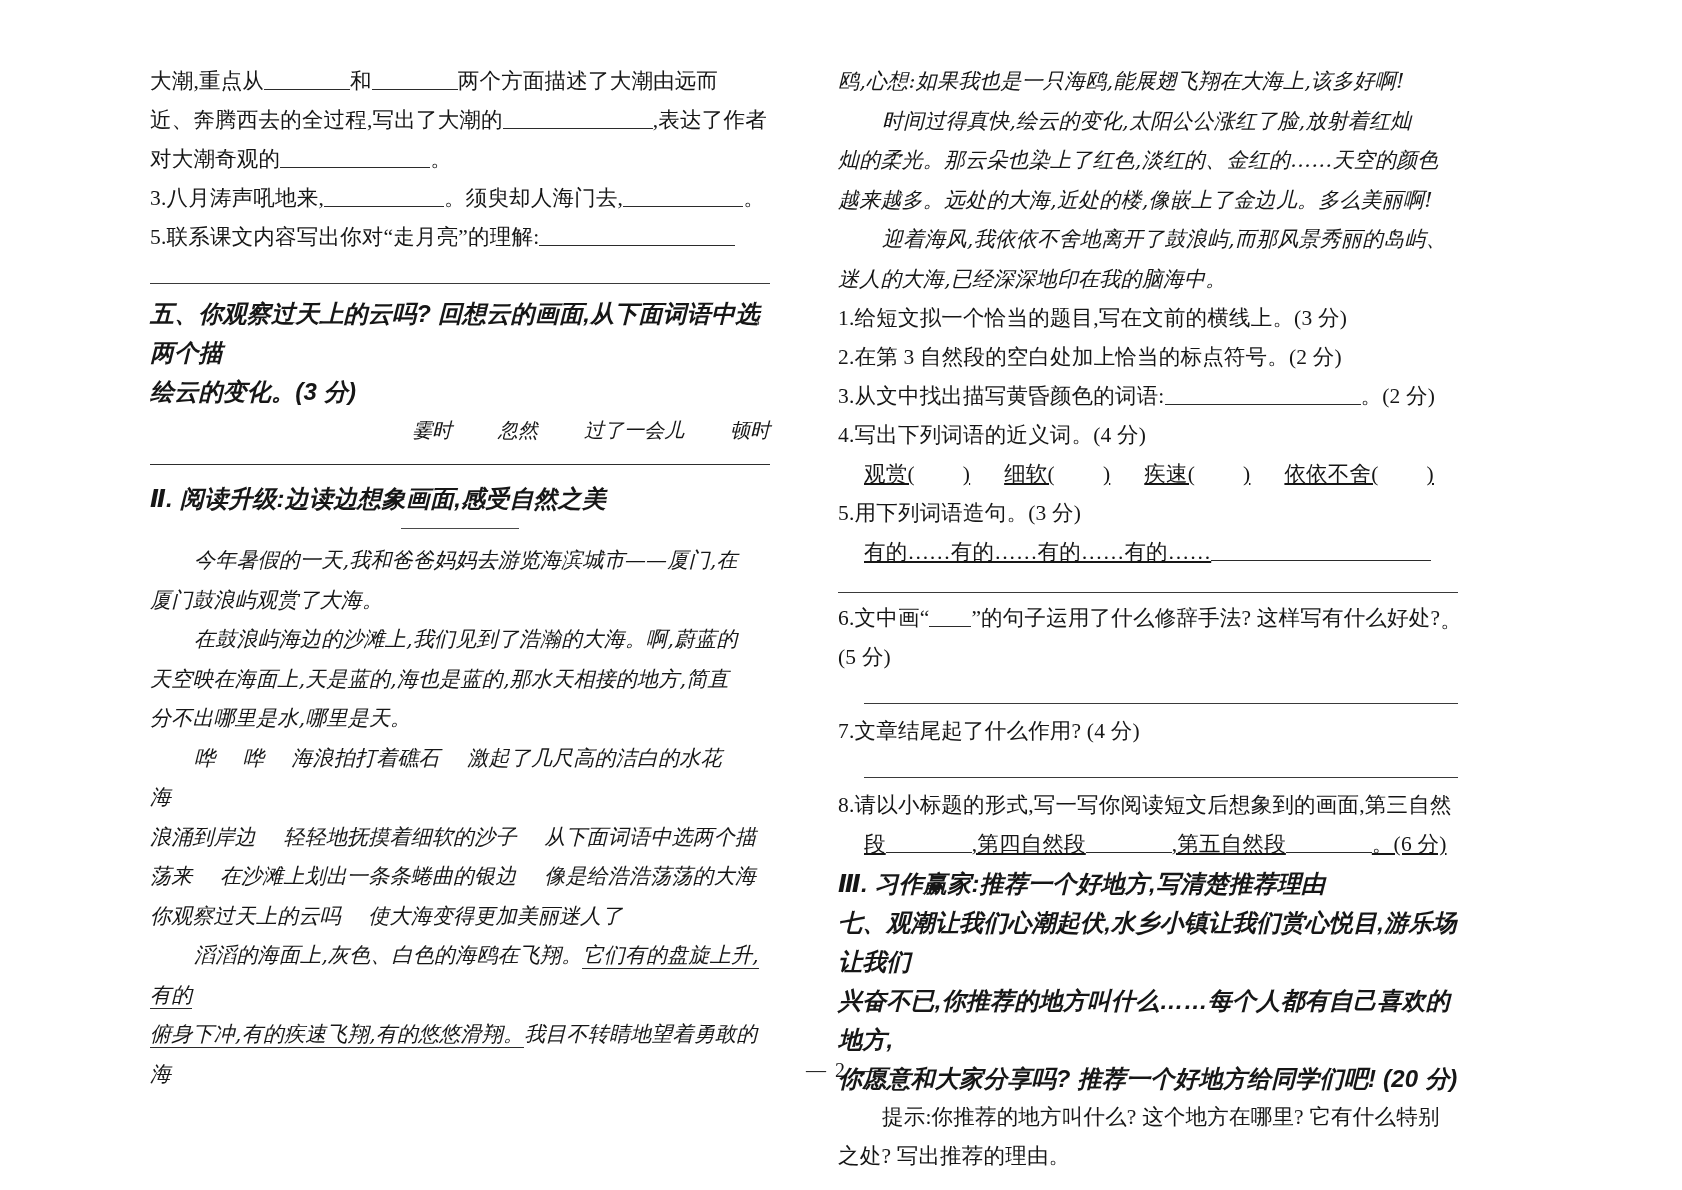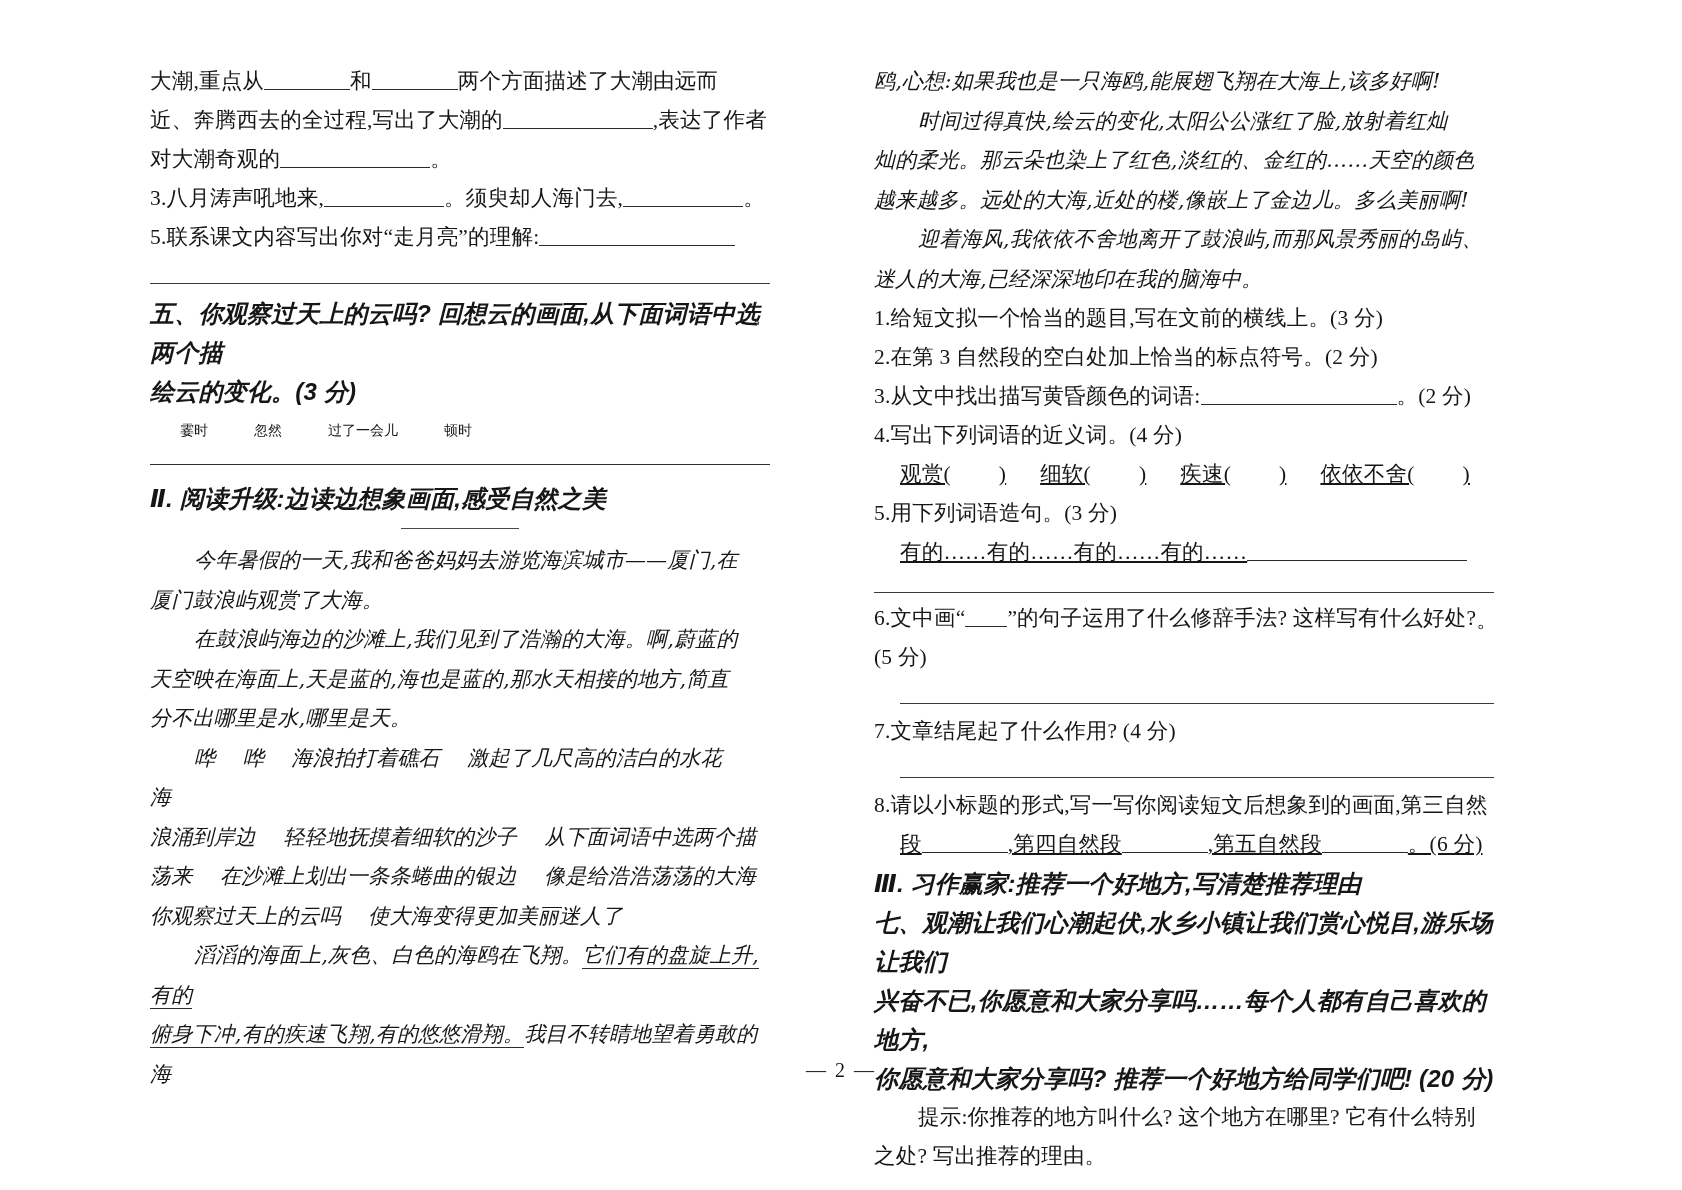--- a/index.html
+++ b/index.html
@@ -20,21 +20,21 @@
     position: absolute;
     inset: 0;
     display: flex;
     padding: 62px 150px 0 150px;
     box-sizing: border-box;
   }
   .col {
     width: 620px;
     position: relative;
   }
-  .col.left { margin-right: 104px; }
+  .col.left { margin-right: 68px; }
 
   
   .line {
     font-size: 21.5px;
     line-height: 39px;
     letter-spacing: 0.2px;
     white-space: pre-wrap;
     font-family: "Liberation Serif", "DejaVu Serif", serif;
   }
   .songti {
@@ -85,24 +85,25 @@
   }
 
   
   .sec-divider {
     border-bottom: 1.6px solid #2d2d2d;
     margin: 14px 0 14px 0;
     height: 0;
   }
 
   .words-row {
-    font-size: 14px;
+    font-size: 20px;
     line-height: 39px;
-    text-align: left;
+    text-align: right;
     padding-left: 30px;
+    font-style: italic;
   }
   .words-row span { display: inline-block; }
   .w-gap { width: 46px; }
 
   .underline-txt {
     border-bottom: 1.4px solid #2b2b2b;
     padding-bottom: 1px;
   }
 
   .pagenum {
@@ -212,21 +213,21 @@
 
     <div class="rule indent"></div>
 
     <div class="line songti"><span class="q-num">8.</span><span>请以小标题的形式,写一写你阅读短文后想象到的画面,第三自然</span></div>
 
     <div class="line songti indent1"><span>段</span><span class="blank b-sm"></span><span>,第四自然段</span><span class="blank b-sm"></span><span>,第五自然段</span><span class="blank b-sm"></span><span>。(6 分)</span></div>
 
     <div class="line hei">Ⅲ. 习作赢家:推荐一个好地方,写清楚推荐理由</div>
 
     <div class="line hei">七、观潮让我们心潮起伏,水乡小镇让我们赏心悦目,游乐场让我们</div>
-    <div class="line hei">兴奋不已,你愿意和大家分享吗……每个人都有自己喜欢的地方,</div>
+    <div class="line hei">兴奋不已,你推荐的地方叫什么……每个人都有自己喜欢的地方,</div>
     <div class="line hei">你愿意和大家分享吗? 推荐一个好地方给同学们吧! (20 分)</div>
 
     <div class="line songti indent2">提示:你推荐的地方叫什么? 这个地方在哪里? 它有什么特别</div>
     <div class="line songti">之处? 写出推荐的理由。</div>
 
   </div>
 
   <div class="pagenum"><span>— 2 —</span></div>
 
 </div>

